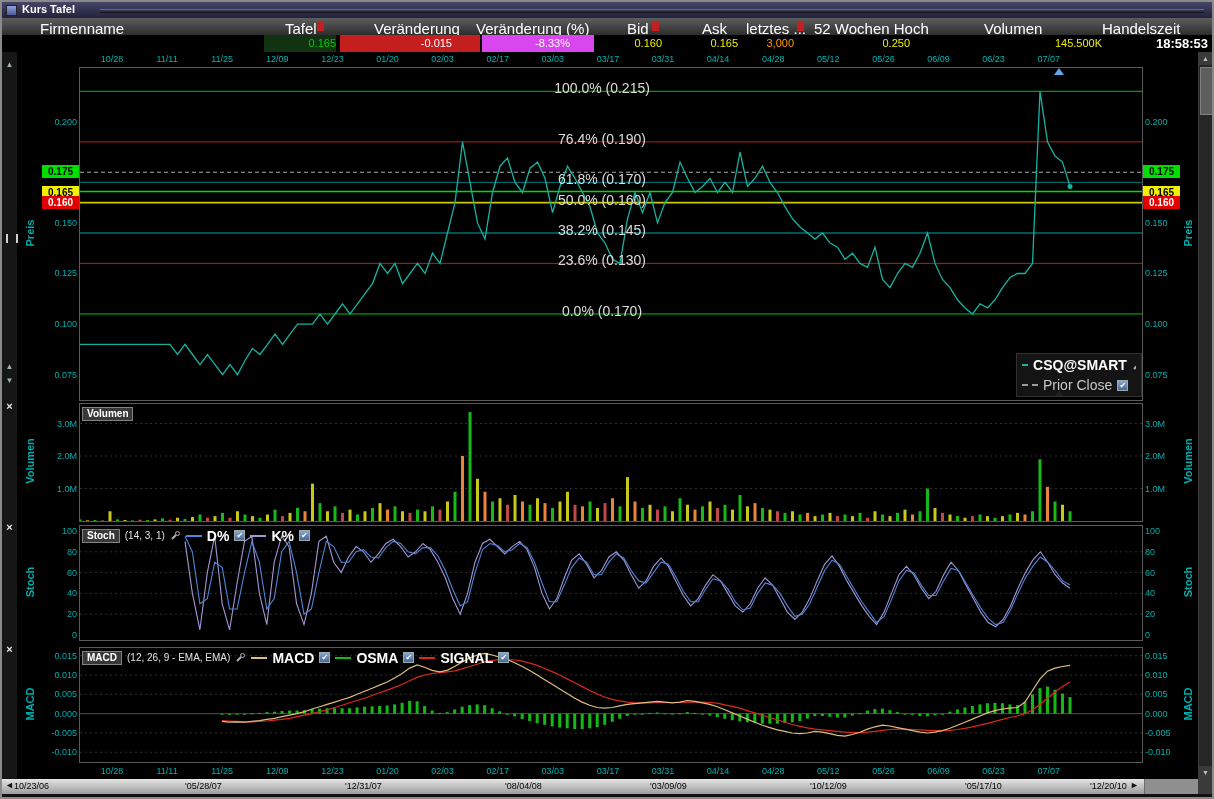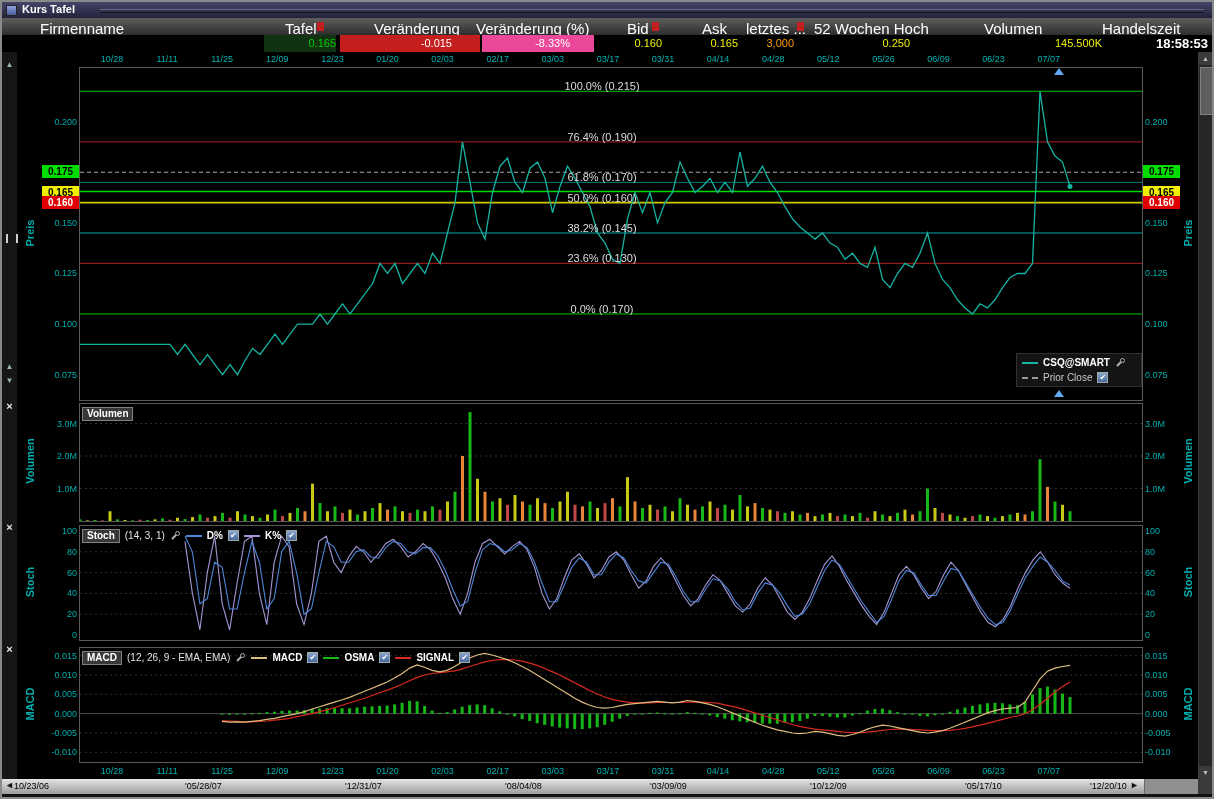--- a/index.html
+++ b/index.html
@@ -26,33 +26,33 @@
   .chartarea{position:absolute;left:0;top:50px;width:1210px;height:727px;background:#000;}
   .toolstrip{position:absolute;left:0;top:50px;width:15px;height:727px;background:#161616;z-index:4;}
   .tbicon{position:absolute;left:1px;width:13px;text-align:center;color:#9cb0b0;font-size:8px;z-index:5;}
   .xbtn{position:absolute;left:1px;width:13px;height:13px;color:#e8e8e8;font-size:11px;font-weight:bold;
     line-height:13px;text-align:center;z-index:5;cursor:pointer;}
   .grip{position:absolute;left:4px;width:8px;height:9px;z-index:5;
     border-left:2px solid #cfcfcf;border-right:2px solid #cfcfcf;}
   
   .tick{position:absolute;font-size:9px;color:#00aeae;z-index:3;}
   .dlabel{position:absolute;font-size:9px;color:#00b2b2;transform:translateX(-50%);z-index:3;white-space:nowrap;}
-  .fib{position:absolute;font-size:11px;color:#dcdcdc;transform:translateX(-50%);z-index:4;white-space:nowrap;text-align:right;}
+  .fib{position:absolute;font-size:14px;color:#dcdcdc;transform:translateX(-50%);z-index:4;white-space:nowrap;text-align:right;}
   .ptag{position:absolute;width:37px;height:13px;font-size:10px;font-weight:bold;
     text-align:center;line-height:13px;z-index:6;}
   .vtitle{position:absolute;width:80px;text-align:center;color:#00aeae;
     font-size:11px;font-weight:bold;transform:rotate(-90deg);z-index:3;}
   
   .pheader{position:absolute;display:flex;align-items:center;gap:5px;z-index:5;height:15px;}
   .ptitle{background:#383838;border:1px solid #828282;color:#fff;font-size:10px;
     font-weight:bold;padding:0 4px;line-height:12px;}
   .params{color:#e2e2e2;font-size:10px;}
   .samp{width:16px;height:2px;}
   .sampdash{width:16px;height:0;border-top:2px dashed #9a9a9a;}
-  .lbl{color:#fff;font-size:10px;font-weight:bold;}
+  .lbl{color:#fff;font-size:14px;font-weight:bold;}
   .chk{width:11px;height:11px;background:linear-gradient(#8aa6cc,#47689a);border:1px solid #9aa;
     box-sizing:border-box;color:#fff;font-size:8px;line-height:9px;text-align:center;}
   .chk::after{content:"✔";}
   .legendbox{position:absolute;left:1014px;top:351px;width:114px;background:rgba(22,22,22,.93);
     border:1px solid #303030;padding:3px 5px;z-index:5;display:flex;flex-direction:column;gap:4px;}
   .lrow{display:flex;align-items:center;gap:5px;}
   
   .vscroll{position:absolute;left:1196px;top:50px;width:13px;height:727px;background:#262626;
     border-left:1px solid #3c3c3c;z-index:4;}
   .vsbtn{position:absolute;left:0;width:13px;height:13px;background:#3a3a3a;color:#c0c0c0;
@@ -90,21 +90,21 @@
     <span class="hcell" style="left:982px">Volumen</span>
     <span class="hcell" style="left:1100px">Handelszeit</span>
     <span class="hmark" style="left:315px"></span>
     <span class="hmark" style="left:650px"></span>
     <span class="hmark" style="left:795px"></span>
   </div>
 
   <div class="quoterow">
     <div class="cell" style="left:262px;width:72px;text-align:right;color:#00cc00;background:#113311;">0.165</div>
     <div class="cell" style="left:338px;width:112px;text-align:right;color:#fff;background:#c41e1e;padding-right:28px;">-0.015</div>
-    <div class="cell" style="left:480px;width:88px;text-align:right;color:#fff;background:#ec4899;padding-right:24px;">-8.33%</div>
+    <div class="cell" style="left:480px;width:88px;text-align:right;color:#fff;background:#d946ef;padding-right:24px;">-8.33%</div>
     <div class="cell" style="left:598px;width:62px;text-align:right;color:#eeee00;">0.160</div>
     <div class="cell" style="left:672px;width:64px;text-align:right;color:#eeee00;">0.165</div>
     <div class="cell" style="left:740px;width:52px;text-align:right;color:#ff9900;">3,000</div>
     <div class="cell" style="left:820px;width:88px;text-align:right;color:#eeee00;">0.250</div>
     <div class="cell" style="left:1000px;width:100px;text-align:right;color:#eeee00;">145.500K</div>
     <div class="cell" style="left:1108px;width:98px;text-align:right;color:#fff;font-size:13px;font-weight:bold;">18:58:53</div>
   </div>
 
   <div class="chartarea"></div>
   <div class="toolstrip"></div>

